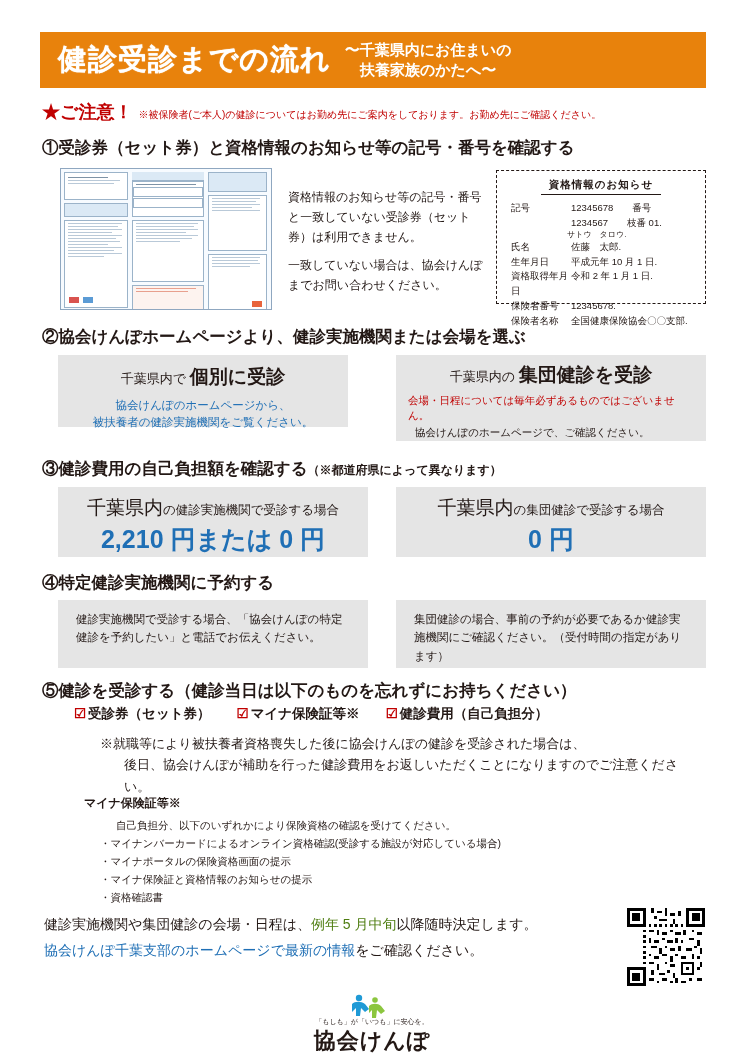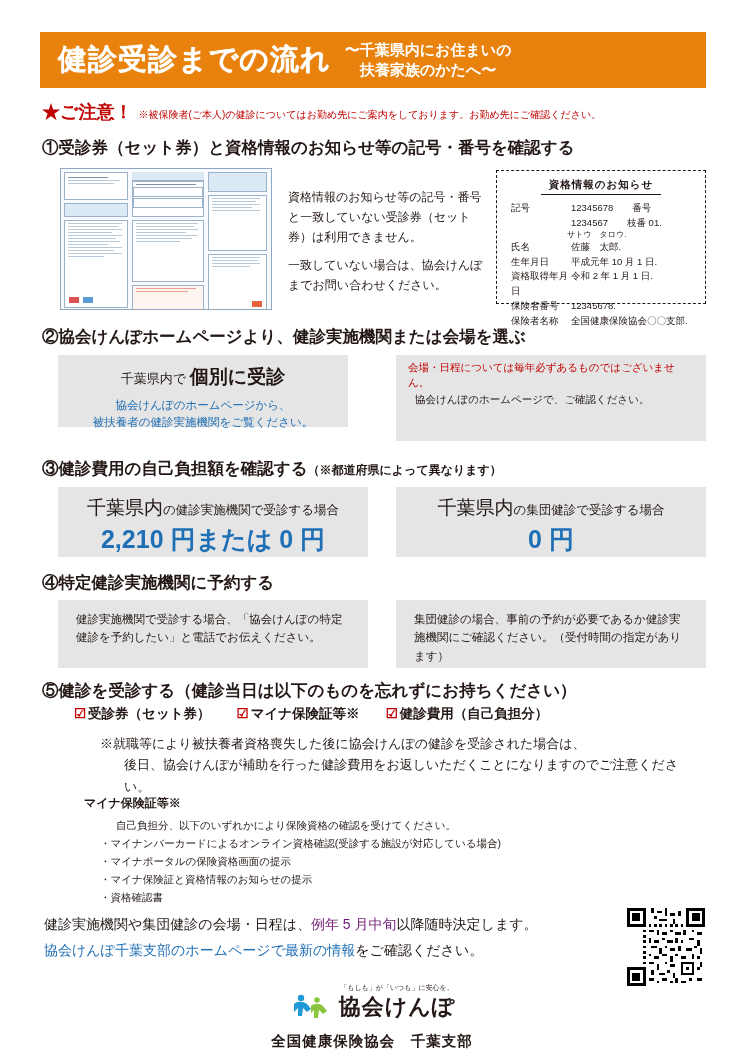--- a/index.html
+++ b/index.html
@@ -142,34 +142,34 @@
     position:absolute;left:100px;top:816px;width:590px;
     font-size:10.5px;line-height:1.72;
   }
   .myna-body .first{margin-left:16px;display:block;}
 
   
   .foot-msg{
     position:absolute;left:44px;top:912px;width:560px;
     font-size:14px;line-height:1.85;
   }
-  .foot-msg .red{color:#701a75;}
+  .foot-msg .red{color:#4d7c0f;}
   .foot-msg .blue{color:#1f6fb5;}
 
   
   .qr{
     position:absolute;left:627px;top:908px;width:78px;height:78px;background:#ffffff;
   }
   .qr svg{display:block;}
 
   
   .logo-wrap{
     position:absolute;left:0;top:992px;width:744px;text-align:center;
   }
-  .logo-line{display:flex;justify-content:center;}
+  .logo-line{display:flex;align-items:center;justify-content:center;flex-direction:column;}
   .logo-mark{margin-right:6px;}
   .logo-txt{
     font-size:22px;font-weight:bold;color:#231815;letter-spacing:1px;position:relative;
   }
   .logo-ruby{
     position:absolute;left:0;top:-9px;width:100%;font-size:7px;font-weight:normal;
     letter-spacing:0;color:#231815;
   }
   .logo-sub{
     margin-top:6px;font-size:14.5px;font-weight:bold;letter-spacing:1px;
@@ -298,20 +298,24 @@
   <div class="grn-box box2a">
     <div class="b2a-t1">
       <span>千葉県内で</span>
       <span class="big">個別に受診</span>
     </div>
     <div class="b2a-t2" style="white-space:pre-line;">協会けんぽのホームページから、
 被扶養者の健診実施機関をご覧ください。</div>
   </div>
 
   <div class="grn-box box2b">
+    <div class="b2b-t1">
+      <span>千葉県内の</span>
+      <span class="big">集団健診を受診</span>
+    </div>
     <div class="b2b-t2">会場・日程については毎年必ずあるものではございません。</div>
     <div class="b2b-t3">協会けんぽのホームページで、ご確認ください。</div>
   </div>
 
   <div class="sec-h" style="left:42px;top:458px;">
     <span>③健診費用の自己負担額を確認する</span><span class="small">（※都道府県によって異なります）</span>
   </div>
 
   <div class="grn-box box3a">
     <div class="b3-t1">

